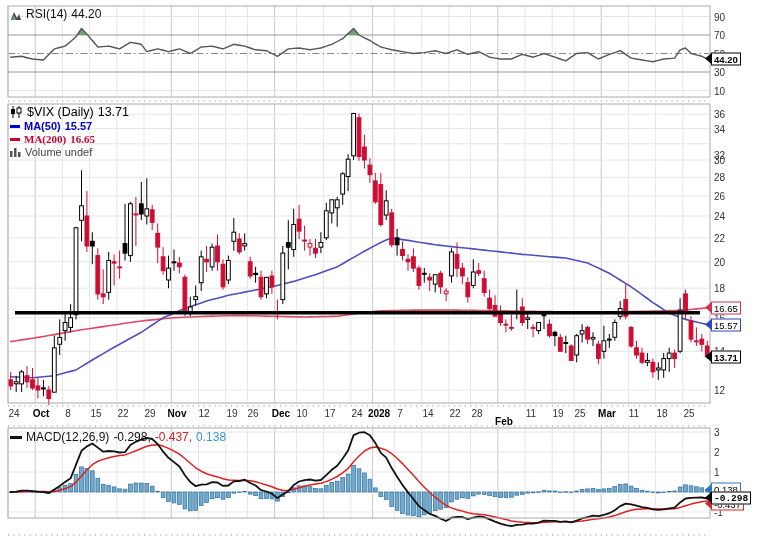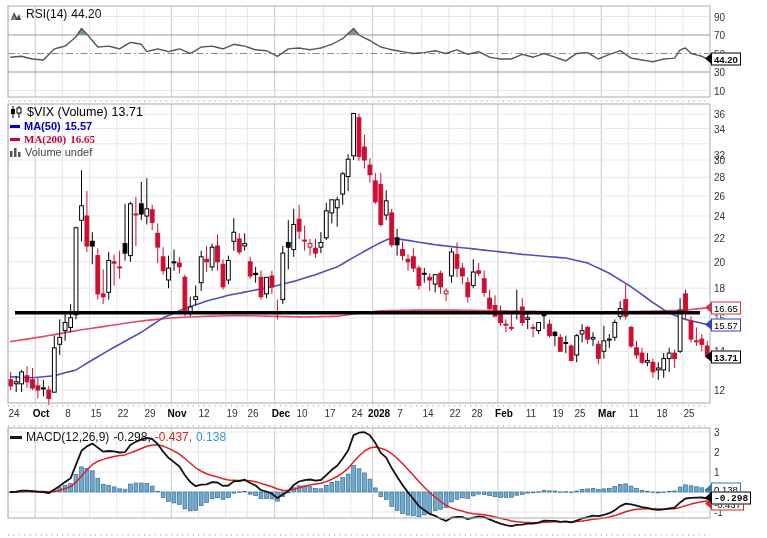--- a/index.html
+++ b/index.html
@@ -550,21 +550,21 @@
     <span>44.20</span>
   </div>
 
   <div class="legend lg-sym">
     <svg width="13" height="12">
       <line x1="3" y1="0" x2="3" y2="12" stroke="#000"></line>
       <rect x="1" y="3" width="4" height="5" fill="#000"></rect>
       <line x1="9" y1="0" x2="9" y2="12" stroke="#000"></line>
       <rect x="7" y="2" width="4" height="5" fill="#fff" stroke="#000"></rect>
     </svg>
-    <span>$VIX (Volume)</span>
+    <span>$VIX (Daily)</span>
     <span>13.71</span>
   </div>
 
   <div class="legend lg-ma50">
     <span class="swatch" style="background:#0000cc"></span>
     <span>MA(50)</span>
     <span>15.57</span>
   </div>
 
   <div class="legend lg-ma200">
@@ -625,21 +625,21 @@
       <div class="xlab" style="left: 253px;">26</div>
       <div class="xlab bold" style="left: 281px;">Dec</div>
       <div class="xlab" style="left: 302px;">10</div>
       <div class="xlab" style="left: 330px;">17</div>
       <div class="xlab" style="left: 357px;">24</div>
       <div class="xlab bold" style="left: 379px;">2028</div>
       <div class="xlab" style="left: 400px;">7</div>
       <div class="xlab" style="left: 428px;">14</div>
       <div class="xlab" style="left: 455px;">22</div>
       <div class="xlab" style="left: 477px;">28</div>
-      <div class="xlab bold" style="left: 504px;">Feb</div>
+      <div class="xlab bold" style="left: 504px; margin-top: 8px;">Feb</div>
       <div class="xlab" style="left: 531px;">11</div>
       <div class="xlab" style="left: 558px;">19</div>
       <div class="xlab" style="left: 580px;">25</div>
       <div class="xlab bold" style="left: 607px; text-align: center;">Mar</div>
       <div class="xlab" style="left: 634px;">11</div>
       <div class="xlab" style="left: 662px;">18</div>
       <div class="xlab" style="left: 689px;">25</div>
       <div class="pricebox pb-bold" style="left: 705px; top: 58.865px; z-index: 3;">
         <span class="pb-arrow" style="border-right: 6px solid rgb(0, 0, 0);"></span>
         <span class="pb-body" style="border-color: rgb(0, 0, 0);">44.20</span>

